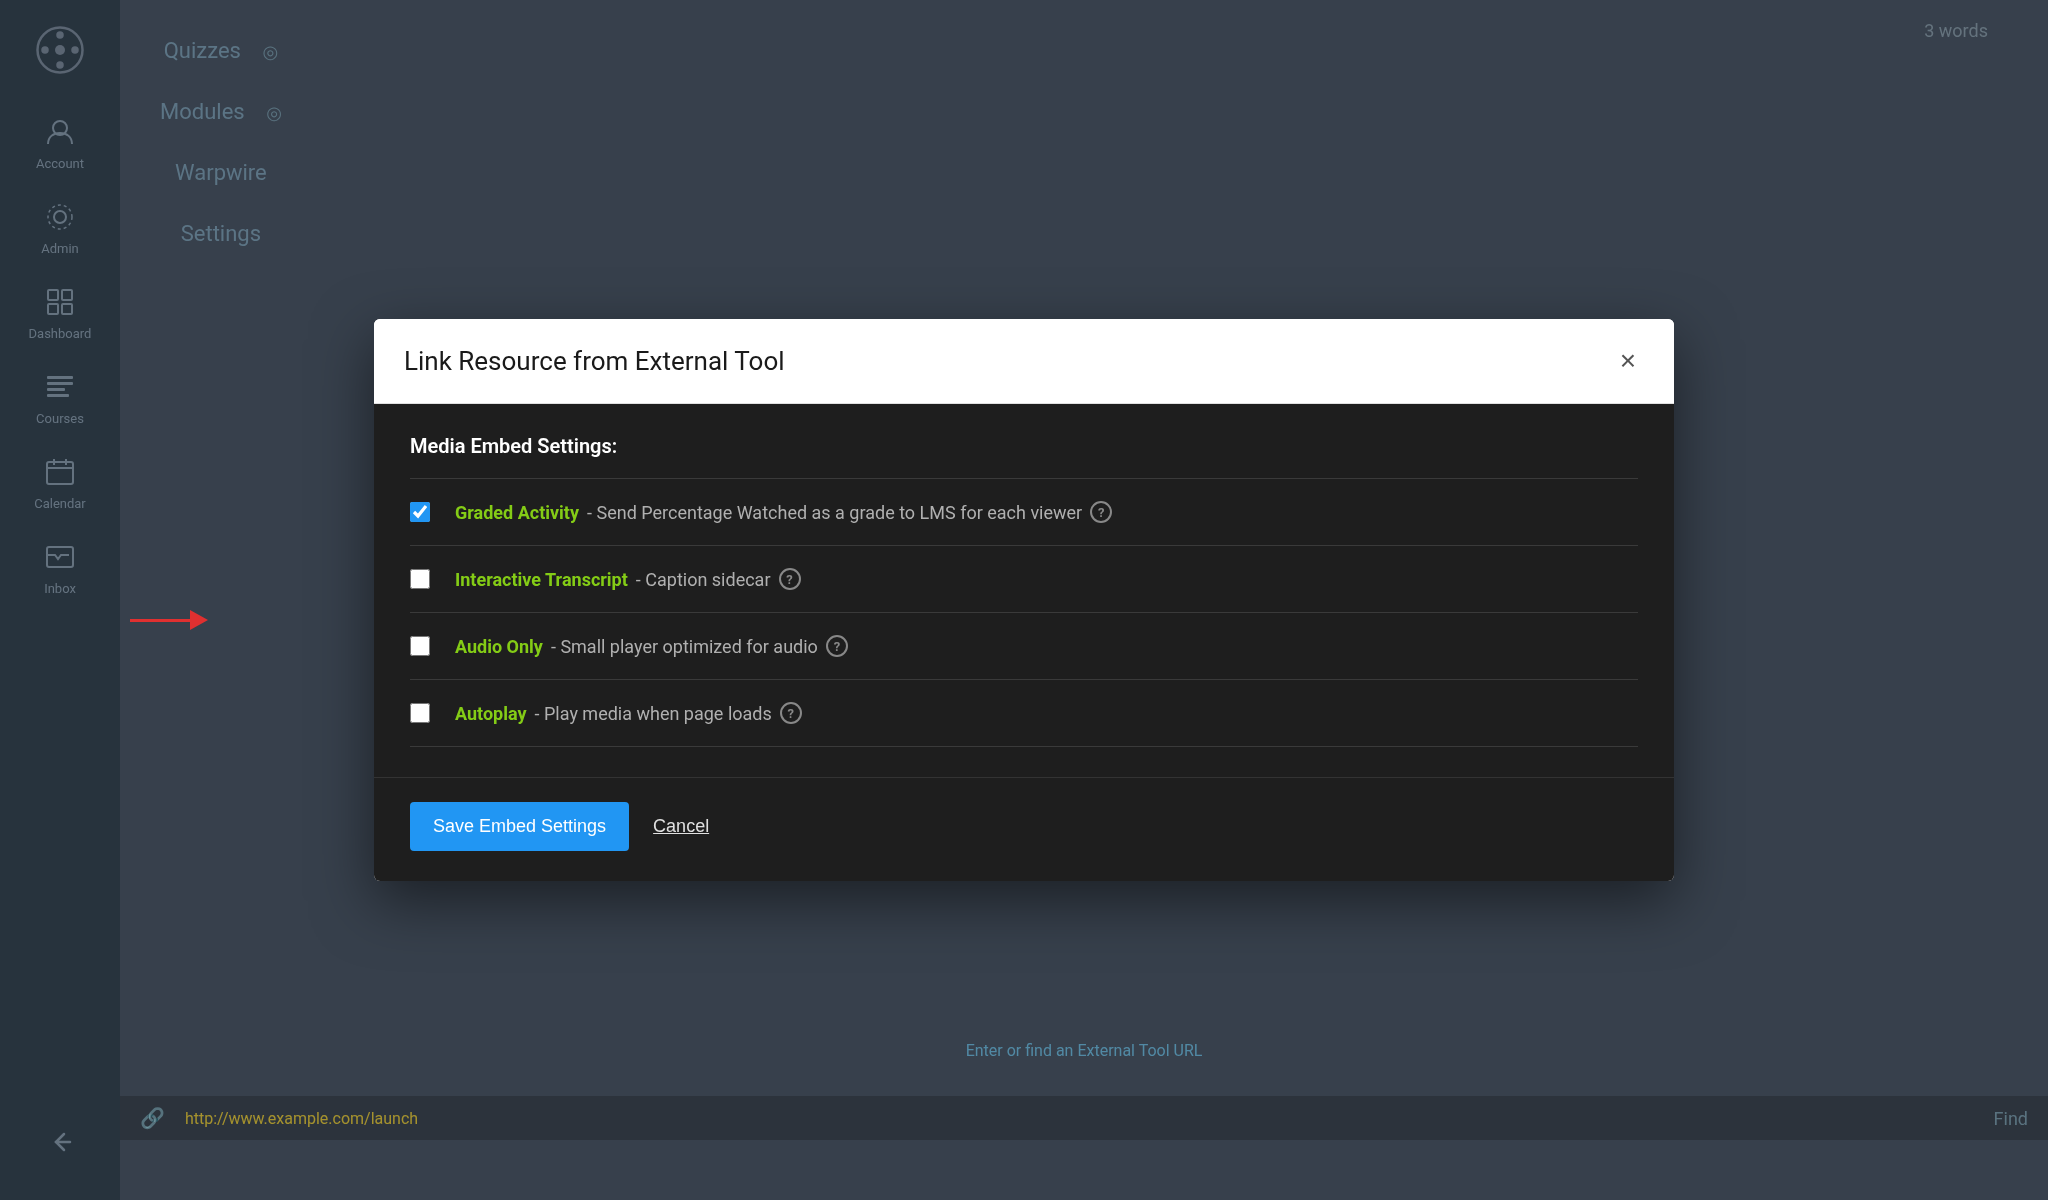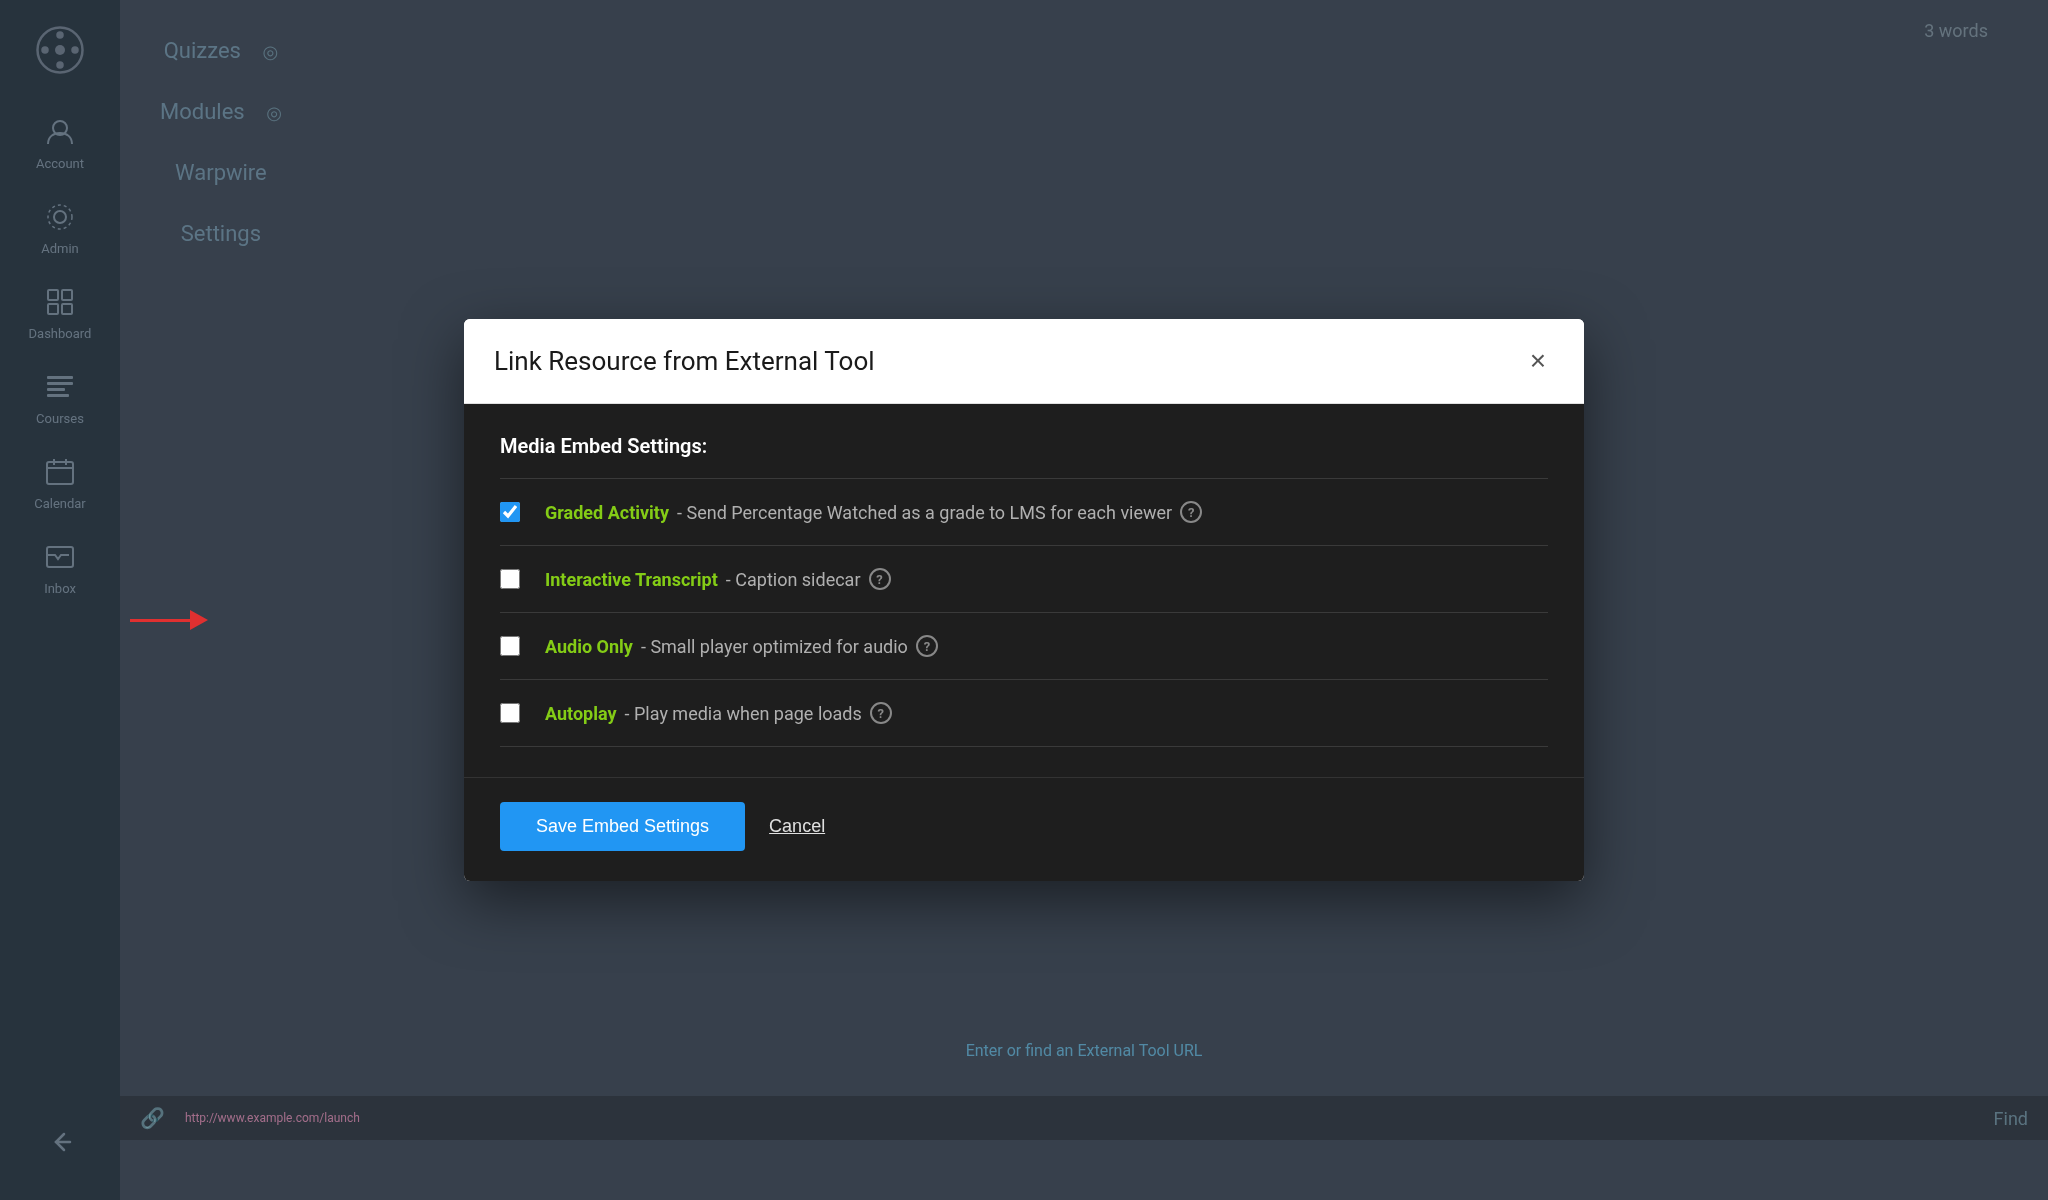--- a/index.html
+++ b/index.html
@@ -163,21 +163,21 @@
       border-bottom: 10px solid transparent;
       border-left: 18px solid #e03030;
     }
 
     
     .dialog {
       position: absolute;
       left: 50%;
       top: 50%;
       transform: translate(-50%, -50%);
-      width: 1120px;
+      width: 1300px;
       background: white;
       border-radius: 6px;
       overflow: hidden;
       z-index: 20;
       box-shadow: 0 20px 60px rgba(0,0,0,0.5);
     }
 
     .dialog-header {
       background: white;
       padding: 24px 30px;
@@ -281,21 +281,21 @@
       display: flex;
       align-items: center;
       gap: 24px;
       border-top: 1px solid #333;
     }
 
     .btn-save {
       background: #2196F3;
       color: white;
       border: none;
-      padding: 14px 36px;
+      padding: 14px 23px;
       font-size: 18px;
       border-radius: 4px;
       cursor: pointer;
       font-weight: 400;
     }
 
     .btn-cancel {
       background: none;
       border: none;
       color: #e0e0e0;
@@ -411,21 +411,21 @@
 </div>
 
 <div class="bg-word-count">3 words</div>
 
 <div class="bg-external-tool">
   <span>Enter or find an External Tool URL</span>
 </div>
 
 <div class="bg-url-bar">
   <span style="font-size:20px;">🔗</span>
-  <span style="color:#f9a8d4; font-size:12px;">http://www.example.com/launch</span>
+  <span style="color:#fde047; font-size:16px;">http://www.example.com/launch</span>
   <span style="margin-left:auto; color:#8ab0c4; font-size:18px;">Find</span>
 </div>
 
 <div class="overlay"></div>
 
 <div class="arrow-indicator">
   <div class="arrow-line"></div>
   <div class="arrow-head"></div>
 </div>
 

